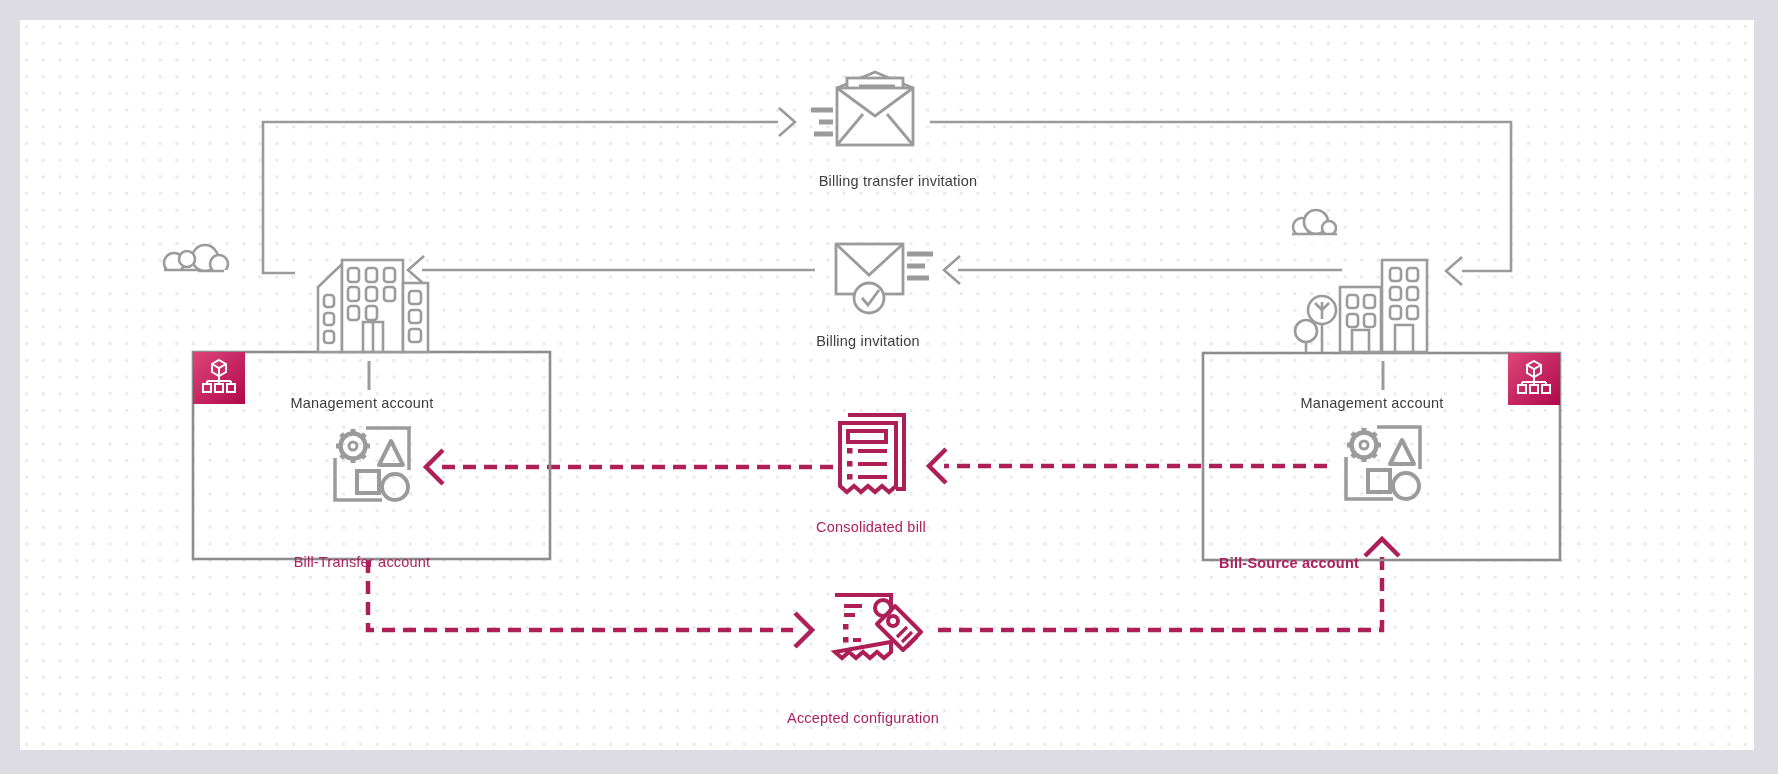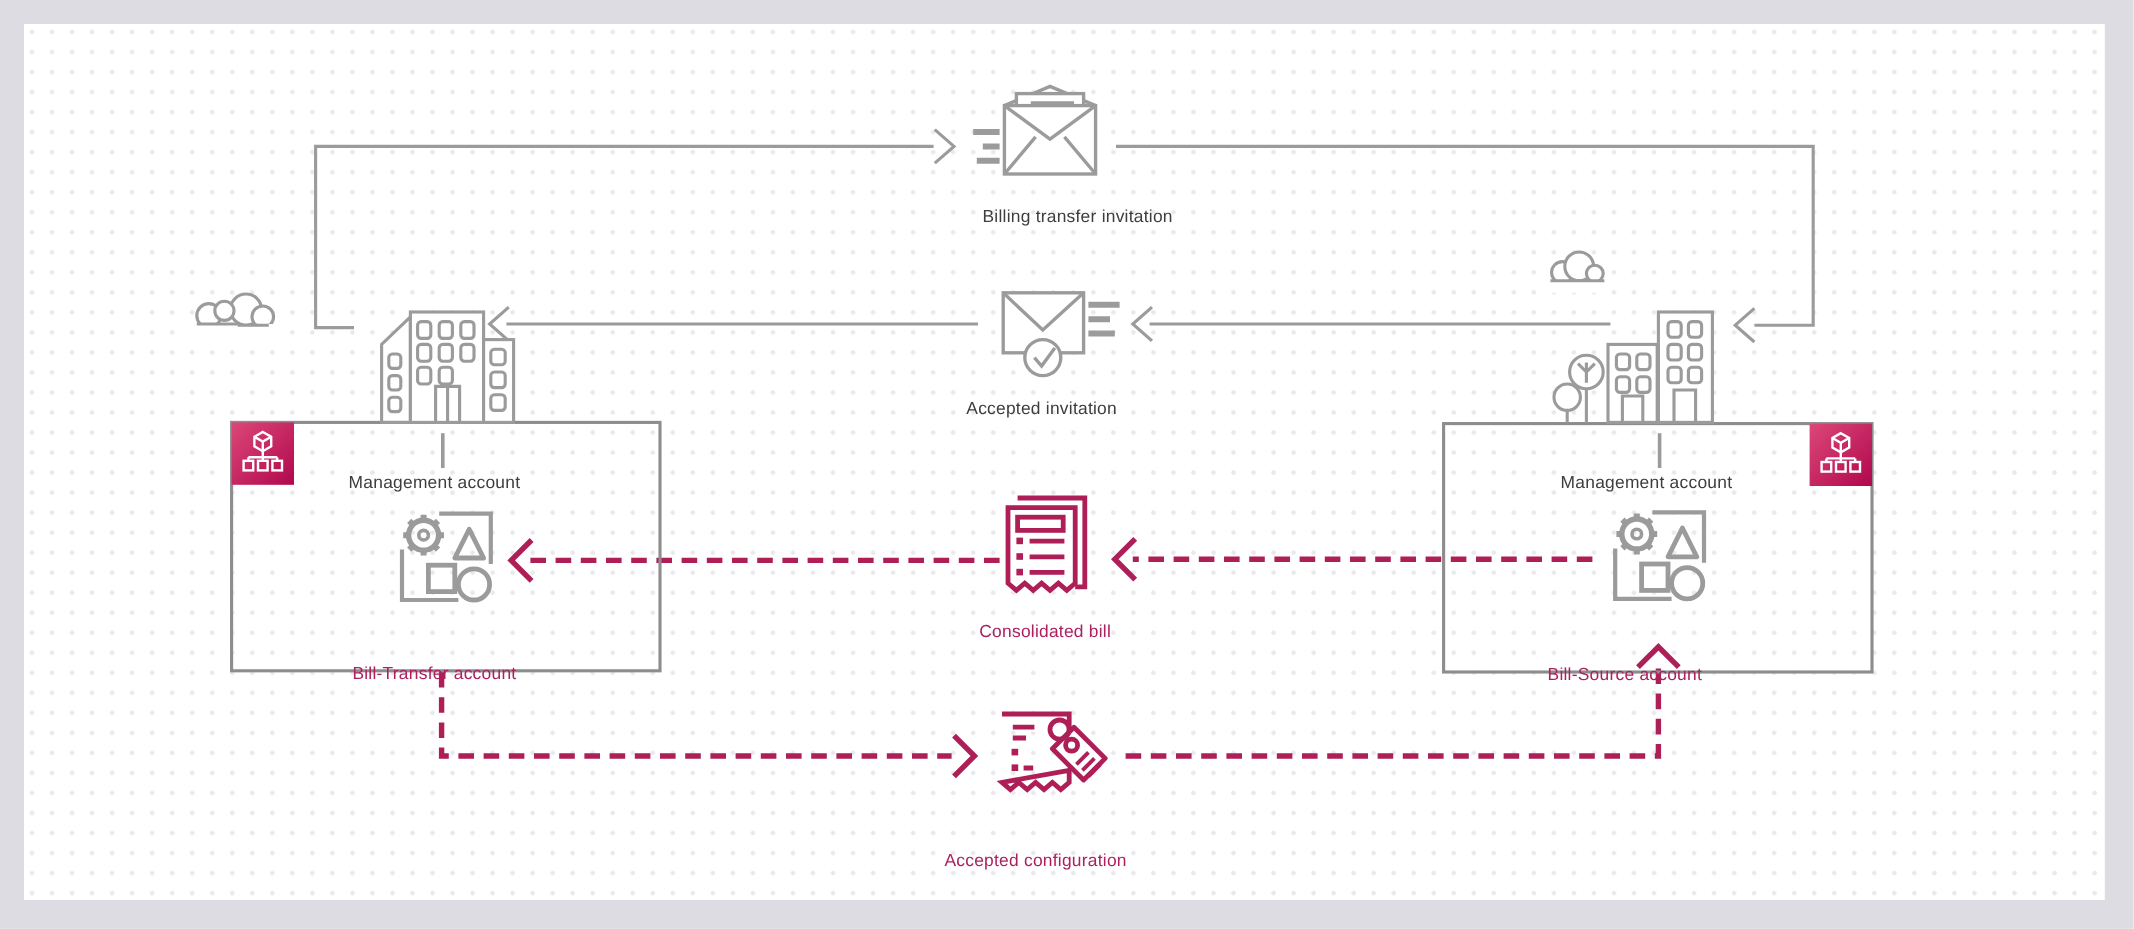--- a/index.html
+++ b/index.html
@@ -250,20 +250,20 @@
       </g>
       <path d="M-22 12 H-14" fill="none"></path>
       <path d="M20 -22 L46 4 L28 22 L2 -4 Z" stroke-linejoin="round"></path>
       <circle cx="8" cy="-20" r="8" fill="none"></circle>
       <circle cx="18" cy="-7" r="5" fill="#ffffff"></circle>
       <path d="M22 9 L32 -1 M27 14 L37 4 M32 19 L42 9" fill="none" stroke-width="3.2"></path>
     </g>
   </svg>
 
   <div class="lbl" style="left:866px;top:173px;margin-left:32px;">Billing transfer invitation</div>
-  <div class="lbl" style="left:868px;top:333px;">Accepted invitation</div>
+  <div class="lbl" style="left:868px;top:333px;">Billing invitation</div>
   <div class="lbl" style="left:362px;top:395px;">Management account</div>
   <div class="lbl pink" style="left:362px;top:514px;">Bill-Transfer account</div>
   <div class="lbl pink" style="left:871px;top:479px;">Consolidated bill</div>
   <div class="lbl" style="left:1372px;top:395px;">Management account</div>
-  <div class="lbl pink" style="left:1354px;top:515px;">Bill-Source account</div>
+  <div class="lbl pink" style="left:1289px;top:515px;font-weight:bold;">Bill-Source account</div>
   <div class="lbl pink" style="left:863px;top:670px;">Accepted configuration</div>
 </div>
 
 </body></html>

